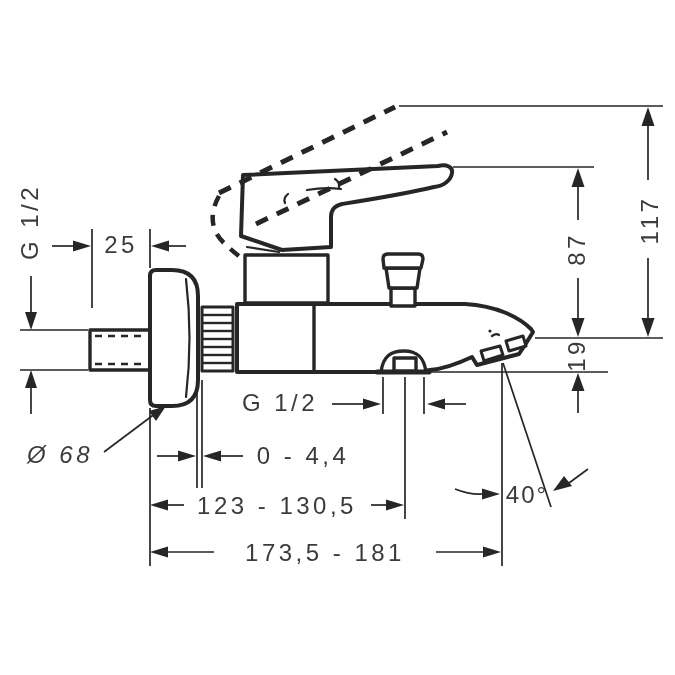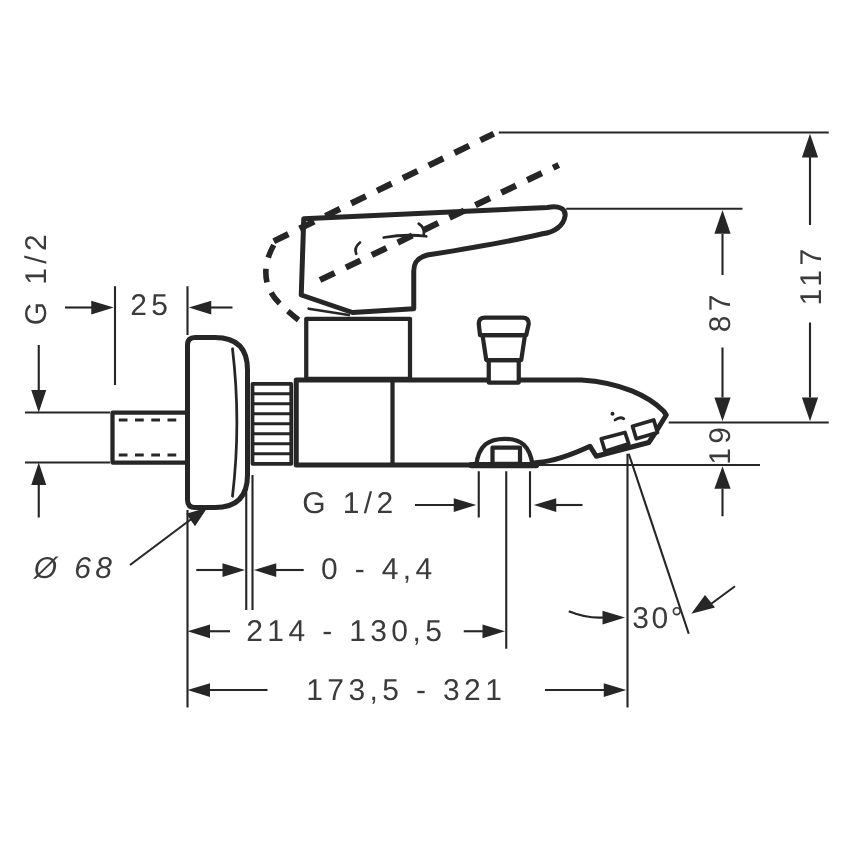--- a/index.html
+++ b/index.html
@@ -178,18 +178,18 @@
   <div class="lbl vlabel" style="left:547px; top:235px; width:60px;">87</div>
 
   <div class="lbl vlabel" style="left:555px; top:341px; width:44px;">19</div>
 
   <div class="lbl" style="left:205px; top:389px; width:150px;">G 1/2</div>
 
   <div class="lbl" style="left:10px; top:441px; width:100px;font-style:italic;">Ø 68</div>
 
   <div class="lbl" style="left:228px; top:442px; width:150px;">0 - 4,4</div>
 
-  <div class="lbl" style="left:177px; top:492px; width:200px;">214 - 130,5</div>
+  <div class="lbl" style="left:177px; top:492px; width:200px;">123 - 130,5</div>
 
-  <div class="lbl" style="left:225px; top:539px; width:200px;">173,5 - 321</div>
+  <div class="lbl" style="left:225px; top:539px; width:200px;">173,5 - 181</div>
 
-  <div class="lbl" style="left:497px; top:481px; width:60px; letter-spacing:2px;">30°</div>
+  <div class="lbl" style="left:497px; top:481px; width:60px; letter-spacing:2px;">40°</div>
 </div>
 
 </body></html>

